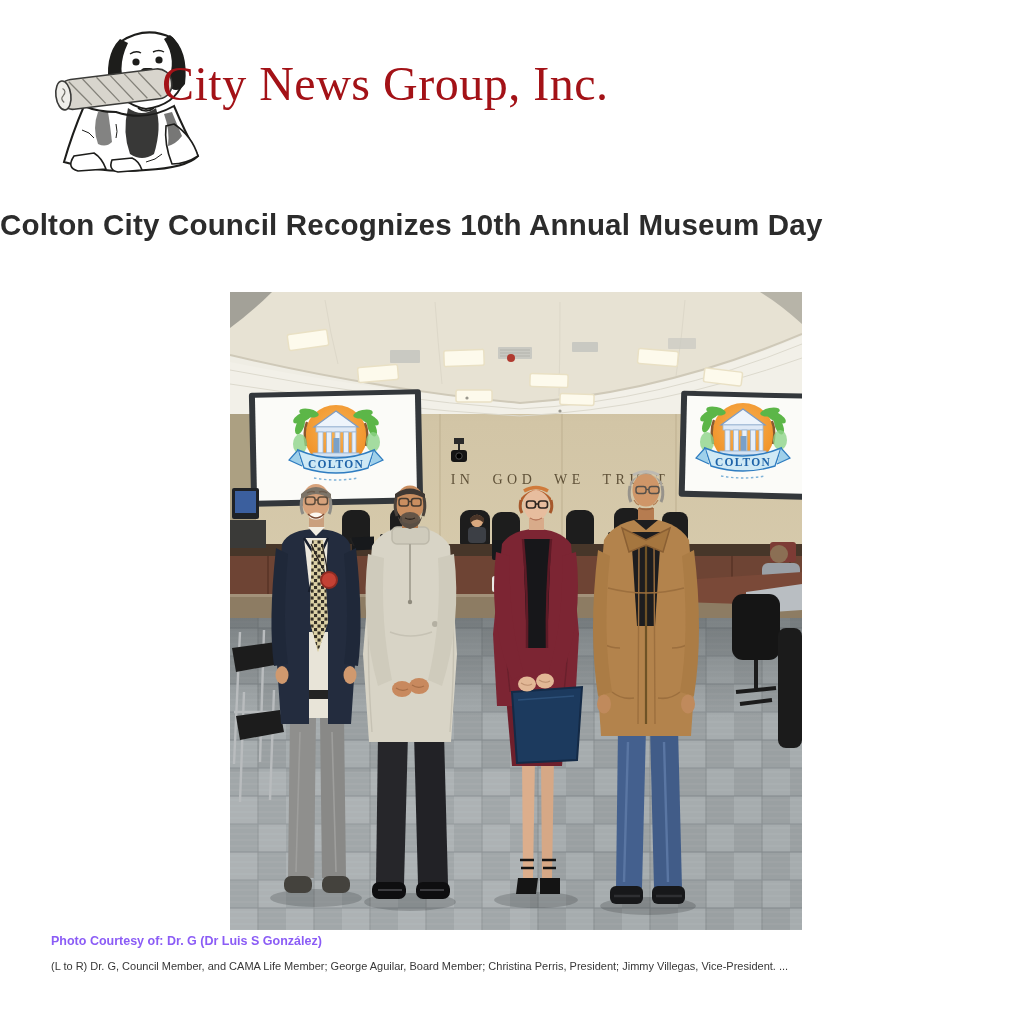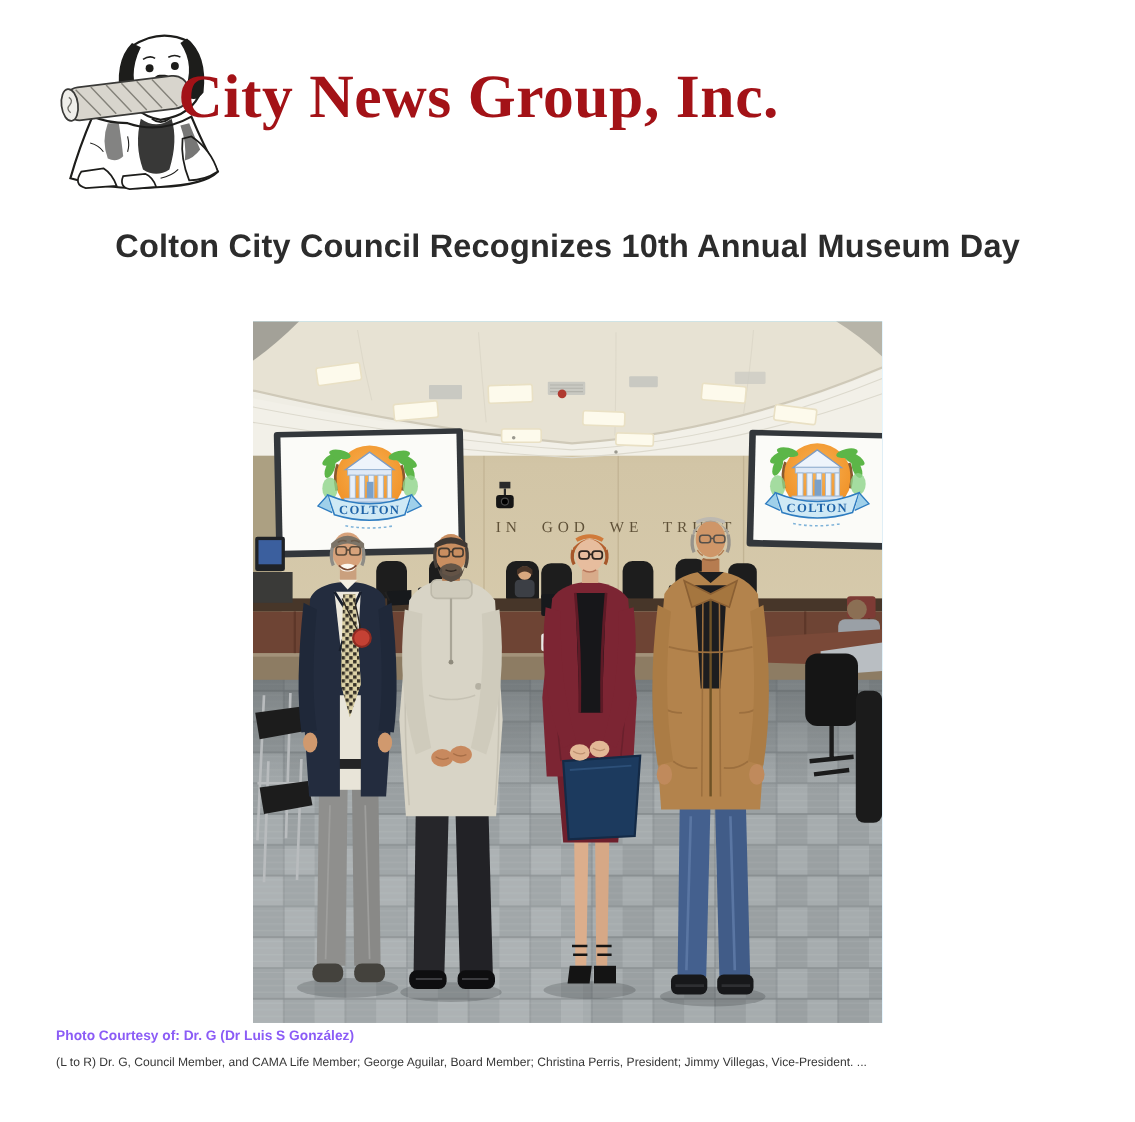--- a/index.html
+++ b/index.html
@@ -4,23 +4,23 @@
 <style>
   :root{
     --brand-red:#a31217; --headline:#2c2c2c; --body-text:#373737; --page-background:#ffffff;
   }
   html,body{margin:0;padding:0;background:var(--page-background);}
   body{width:1032px;height:1020px;position:relative;overflow:hidden;
        font-family:"Liberation Sans","DejaVu Sans",sans-serif;}
   .masthead{position:absolute;left:0;top:0;width:1032px;height:190px;}
   .dog-logo{position:absolute;left:46px;top:12px;}
   .logo-text{position:absolute;left:162px;top:56px;white-space:nowrap;
-     font-family:"Liberation Serif","DejaVu Serif",serif;font-weight:bold;
-     font-size:56px;letter-spacing:.5px;color:var(--brand-red);text-align:center;}
-  h1.headline{position:absolute;left:0;top:208px;width:1032px;margin:0;text-align:center;
+     font-family:"Liberation Serif","DejaVu Serif",serif;font-weight:normal;
+     font-size:48px;letter-spacing:.5px;color:var(--brand-red);text-align:center;}
+  h1.headline{position:absolute;left:0;top:208px;width:1032px;margin:0;text-align:left;
      font-size:29.5px;font-weight:bold;color:var(--headline);letter-spacing:.2px;}
   figure.photo{position:absolute;left:230px;top:292px;width:572px;height:638px;margin:0;
      overflow:hidden;background:#7dd3fc;}
   .credit{position:absolute;left:51px;top:934px;font-size:12.5px;font-weight:bold;color:#8b5cf6;}
   .caption{position:absolute;left:51px;top:953px;width:908px;font-size:11px;
      line-height:26.5px;color:var(--body-text);}
   svg text{user-select:none;}
 </style>
 </head>
 <body>

